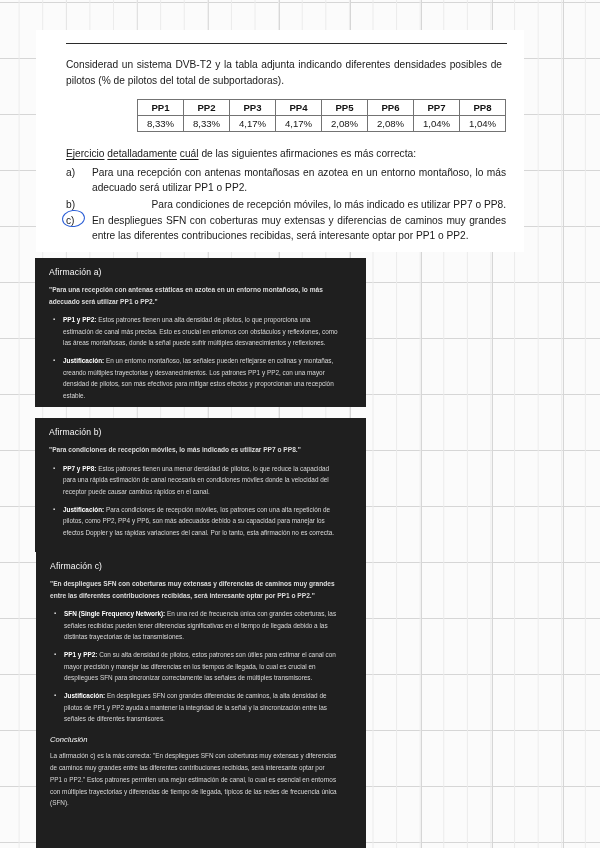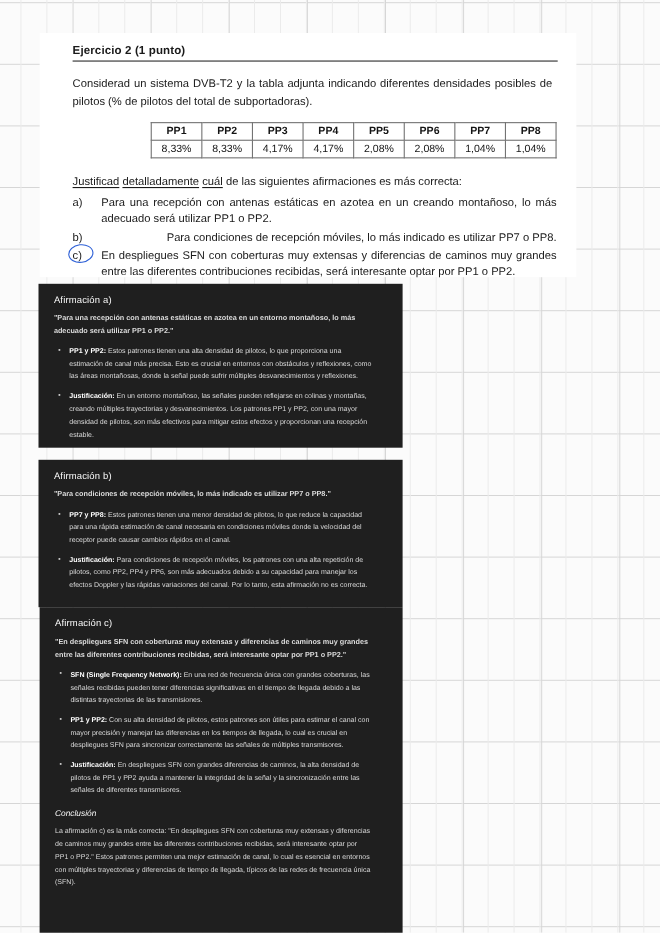--- a/index.html
+++ b/index.html
@@ -121,21 +121,20 @@
 </style>
 </head>
 <body>
 
 <div id="grid-background"></div>
 <div id="grid-minor"></div>
 
 <div id="document-sheet">
   <div id="doc-inner">
 
-    <div class="ex-title">Ejercicio 2 (1 punto)</div>
     <div class="ex-title-rule"></div>
 
     <div class="intro">Considerad un sistema DVB-T2 y la tabla adjunta indicando diferentes densidades posibles de pilotos (% de pilotos del total de subportadoras).</div>
 
     <table class="pp-table">
       <tbody>
           <tr class="head">
         <td>PP1</td>
         <td>PP2</td>
         <td>PP3</td>
@@ -151,26 +150,26 @@
         <td>4,17%</td>
         <td>4,17%</td>
         <td>2,08%</td>
         <td>2,08%</td>
         <td>1,04%</td>
         <td>1,04%</td>
       </tr>
     </tbody>
       </table>
 
-    <div class="prompt"><u>Justificad</u> <u>detalladamente</u> <u>cuál</u><span> de las siguientes afirmaciones es más correcta:</span></div>
+    <div class="prompt"><u>Ejercicio</u> <u>detalladamente</u> <u>cuál</u><span> de las siguientes afirmaciones es más correcta:</span></div>
 
     <ol class="choices">
       <li>
         <span class="marker">a)</span>
-        <span class="ctext">Para una recepción con antenas estáticas en azotea en un creando montañoso, lo más adecuado será utilizar PP1 o PP2.</span>
+        <span class="ctext">Para una recepción con antenas montañosas en azotea en un entorno montañoso, lo más adecuado será utilizar PP1 o PP2.</span>
       </li>
       <li>
         <span class="marker">b)</span>
         <span class="ctext nj">Para condiciones de recepción móviles, lo más indicado es utilizar PP7 o PP8.</span>
       </li>
       <li>
         <span class="marker">
           <span class="circle-mark"></span>
           <span>c)</span>
         </span>

